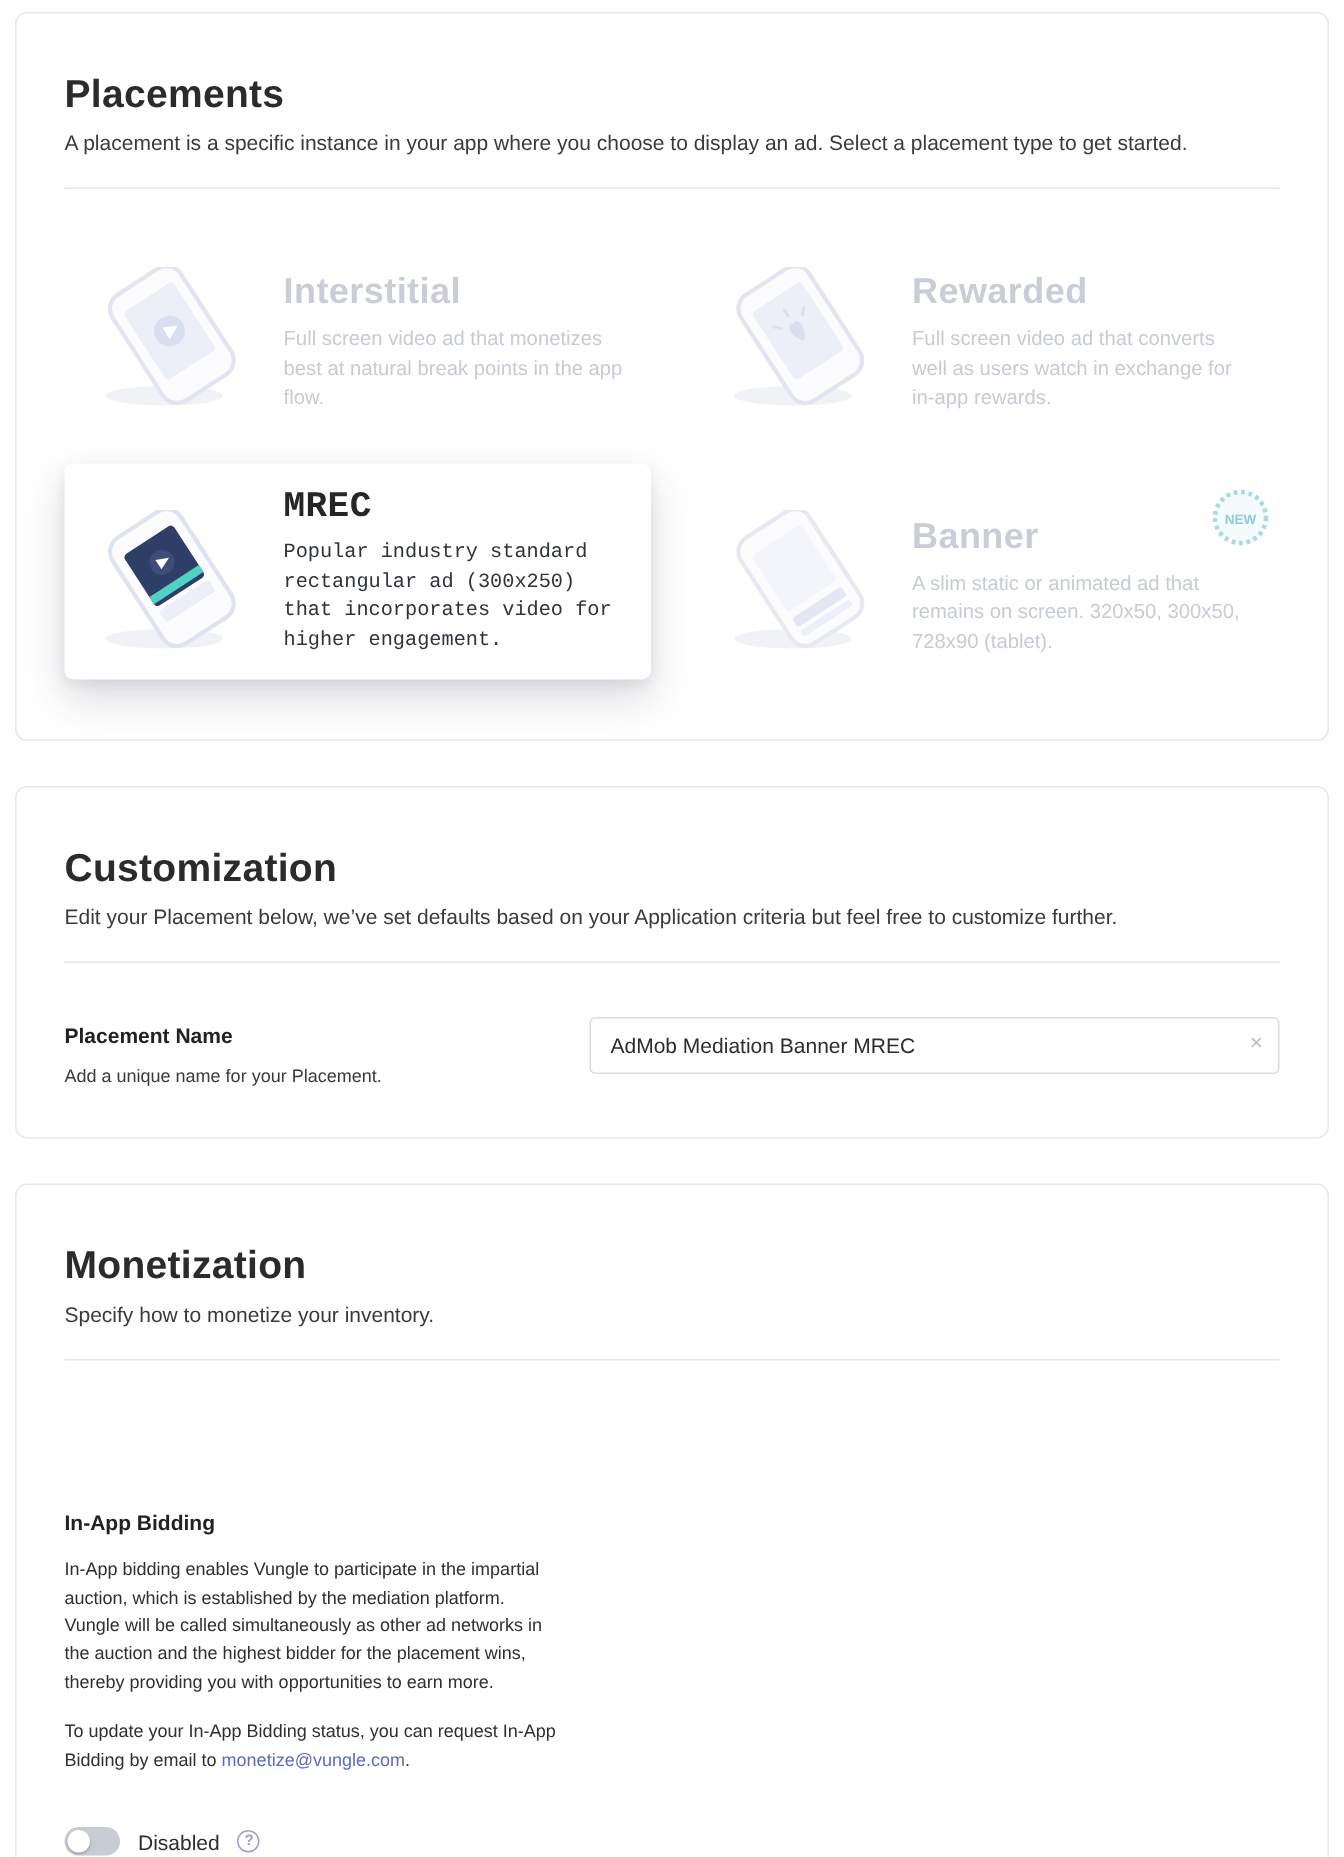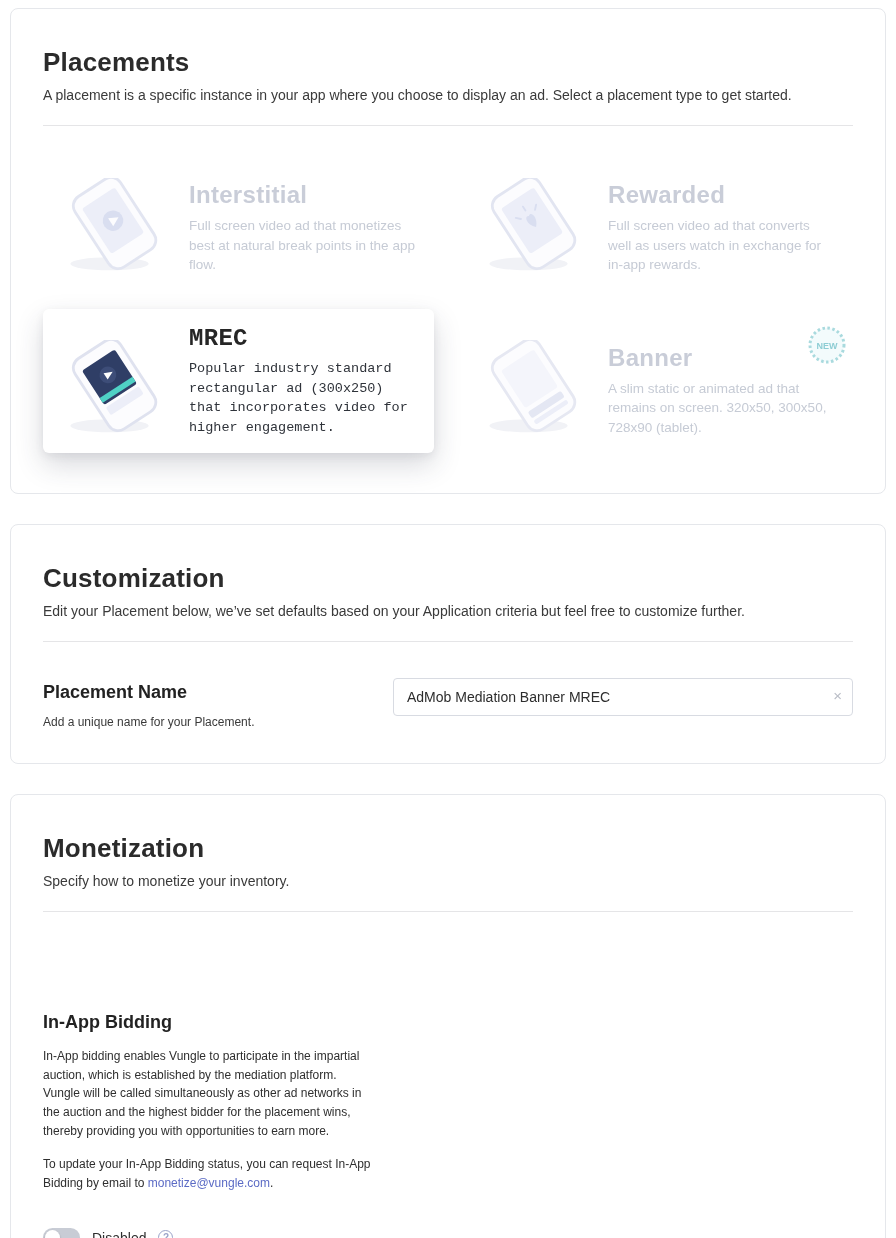--- a/index.html
+++ b/index.html
@@ -86,21 +86,21 @@
   }
 
   
   .form-row {
     display: flex;
     align-items: flex-start;
     margin-top: 36px;
   }
   .form-left { width: 350px; flex-shrink: 0; padding-top: 4px; }
   .form-right { flex: 1; }
-  .field-label { font-size: 18px; font-weight: bold; color: #222; }
+  .field-label { font-size: 14px; font-weight: bold; color: #222; }
   .field-help { margin-top: 12px; font-size: 12px; color: #3a3a3a; }
   .input-wrap { position: relative; }
   .text-input {
     width: 100%;
     height: 38px;
     border: 1px solid #d8dbe2;
     border-radius: 4px;
     padding: 0 32px 0 13px;
     font-size: 14px;
     color: #2d2d2d;

